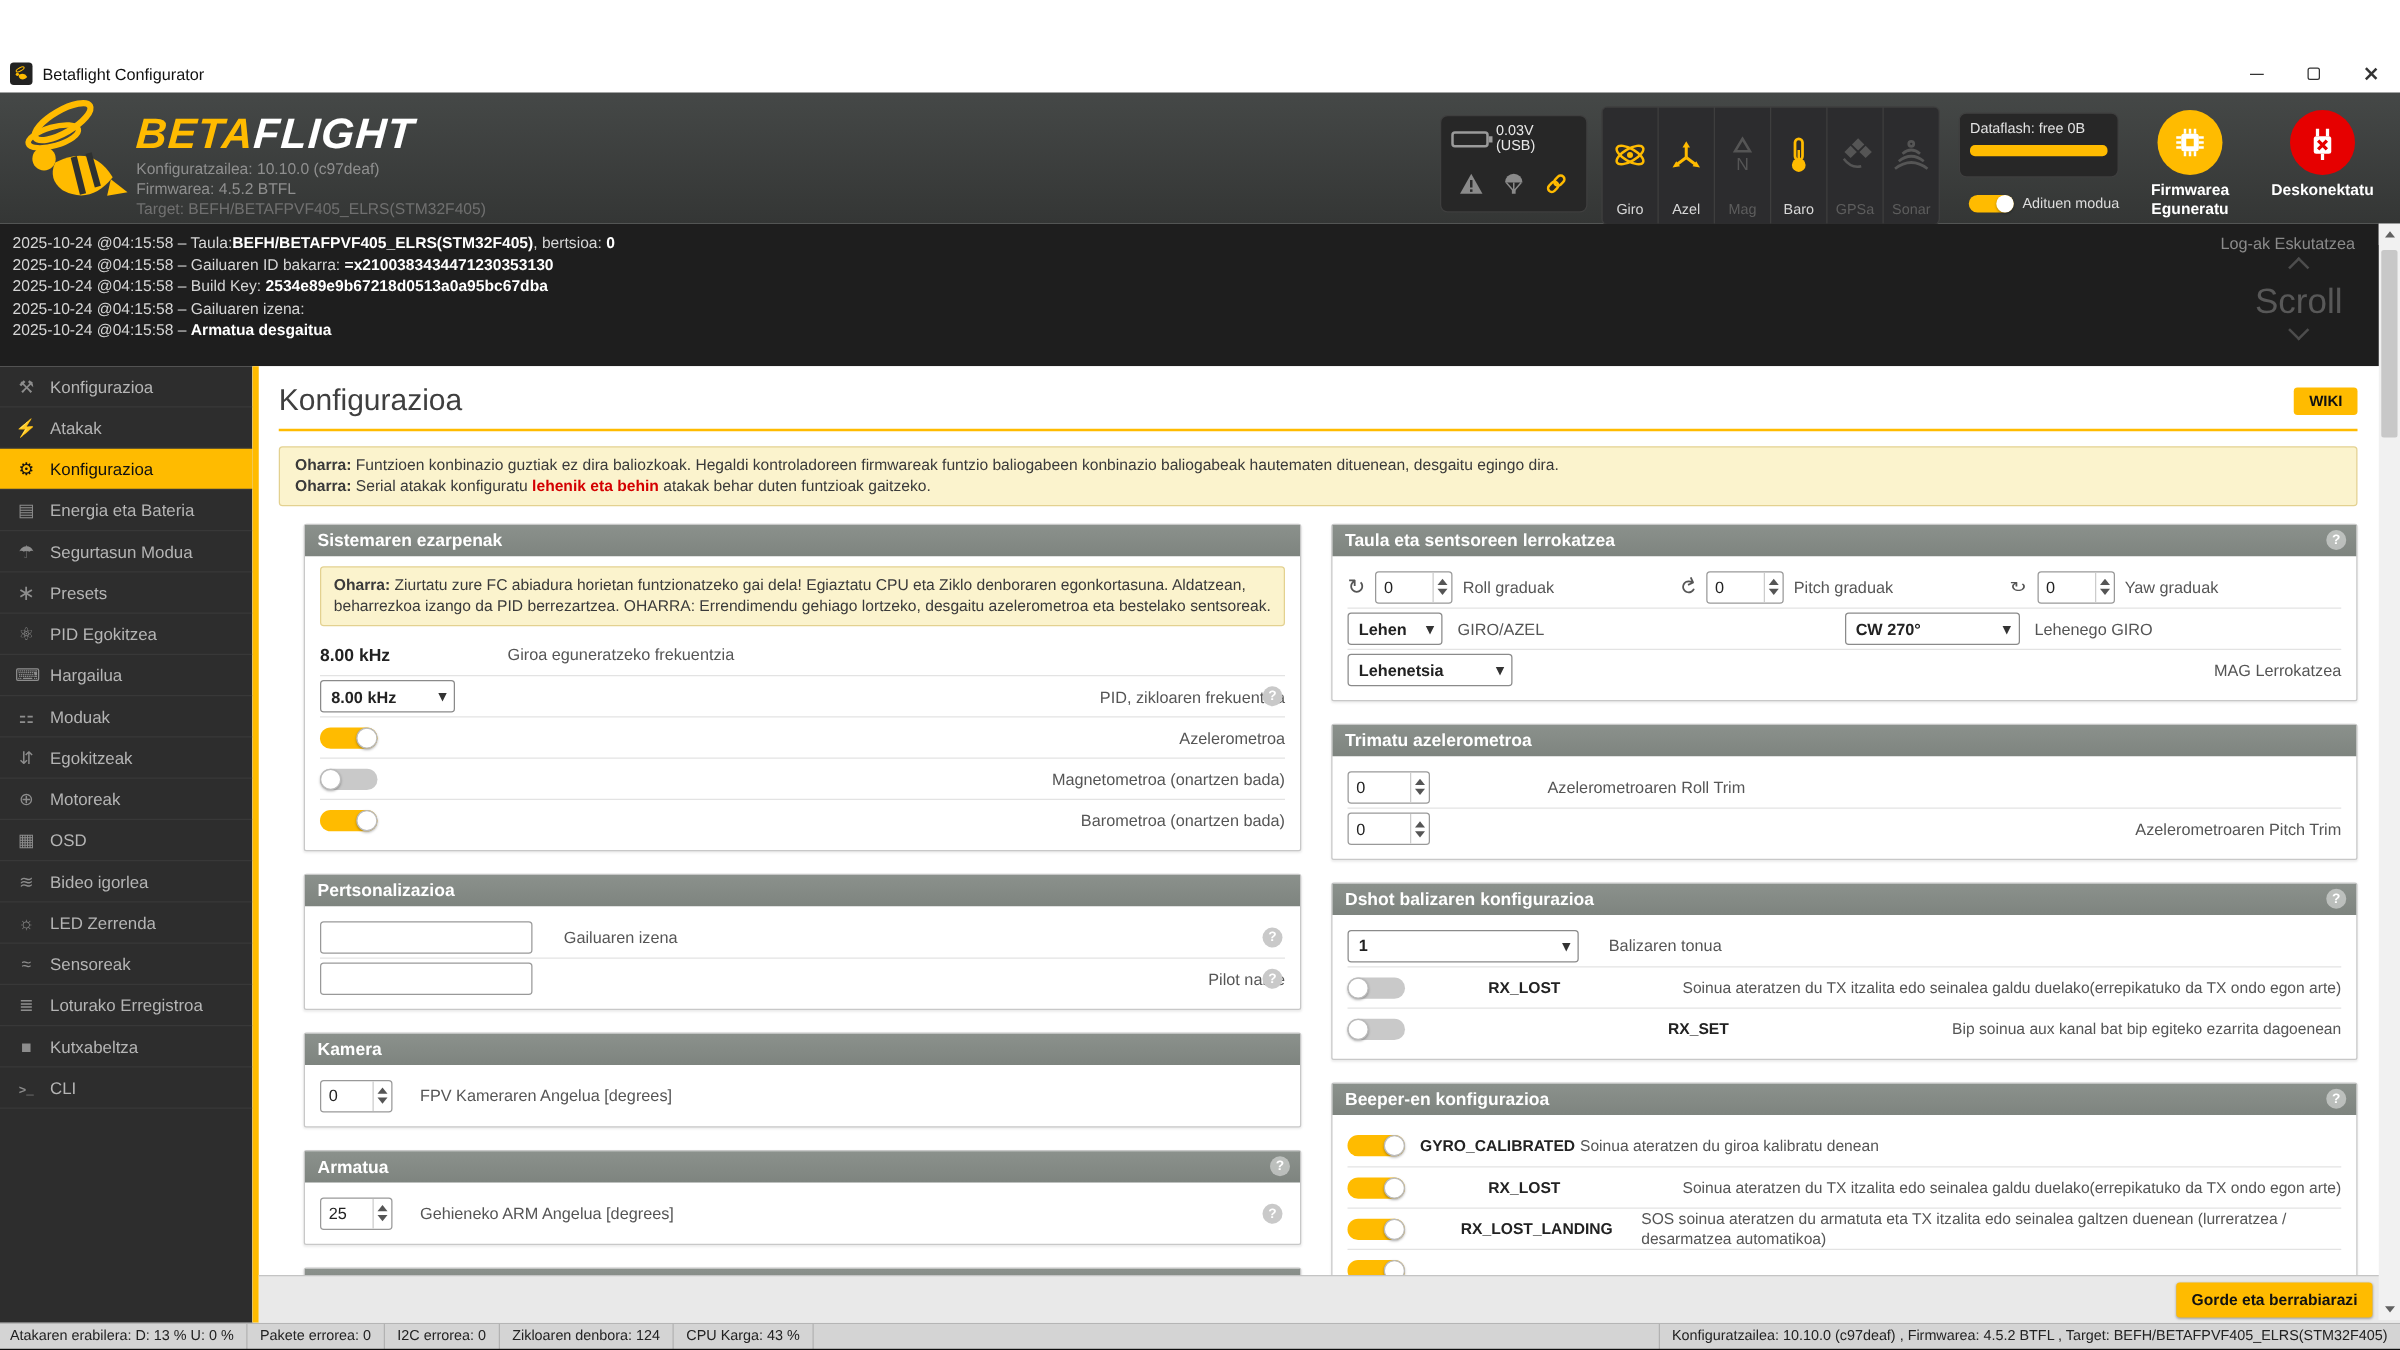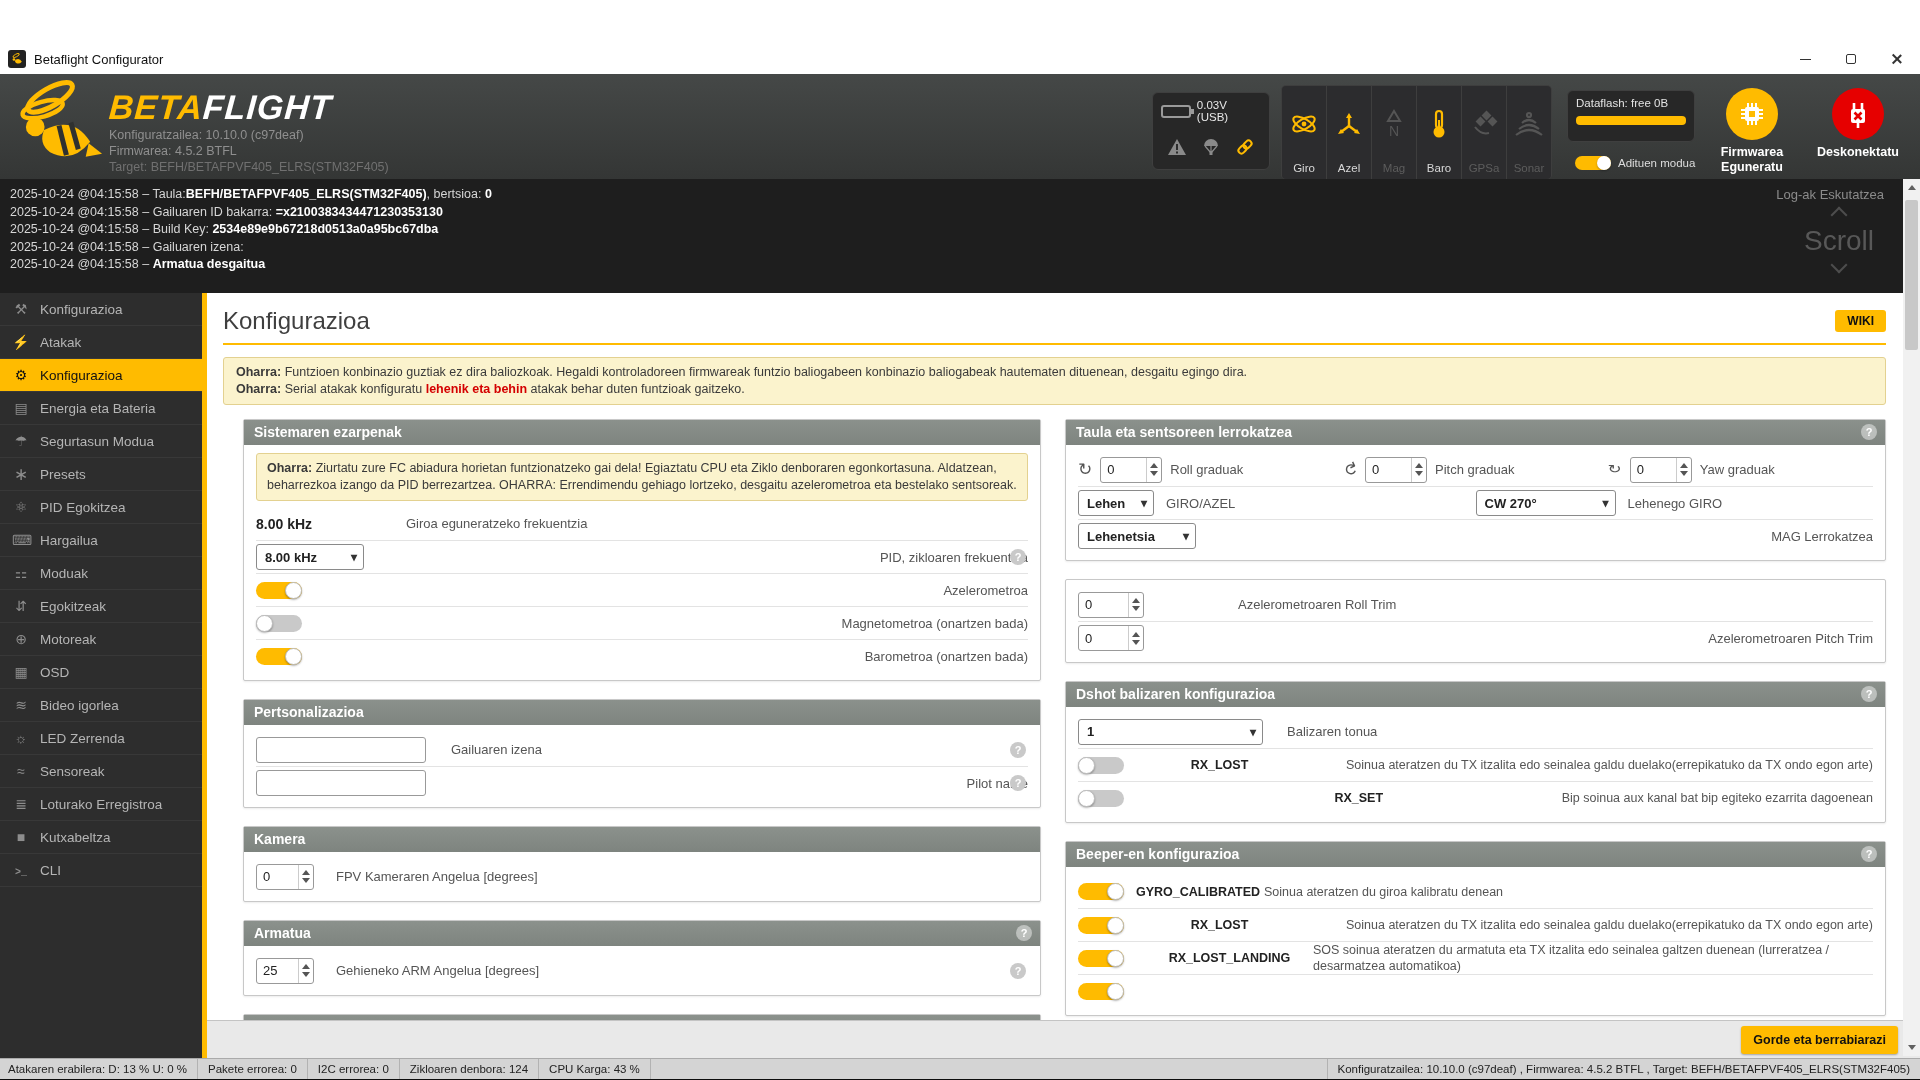--- a/index.html
+++ b/index.html
@@ -662,28 +662,29 @@
                     <span class="gap12"></span>
                     <span class="rlabel">GIRO/AZEL</span>
                   </div>
                   <div style="display:flex; align-items:center; width:50%;">
                     <div class="select" style="width:140px;">CW 270°</div>
                     <span class="gap12"></span>
                     <span class="rlabel">Lehenego GIRO</span>
                   </div>
                 </div>
                 <div class="row">
-                  <div class="select" style="width:118px;">Lehenetsia</div>
+                  <div class="select" style="width:132px;">Lehenetsia</div>
                   <span class="gap12"></span>
                   <span class="rlabel">MAG Lerrokatzea</span>
                 </div>
               </div>
             </div>
 
             <div class="panel">
+              <div class="panel-header">Trimatu azelerometroa</div>
               <div class="panel-body">
                 <div class="row">
                   <div class="ctrl" style="width:160px;">
                       <div class="spinner" style="width:66px;">
                         <span class="spin-val">0</span>
                         <span class="spin-arrows">
                           <i class="tri-up"></i>
                           <i class="tri-down"></i>
                         </span>
                       </div>

